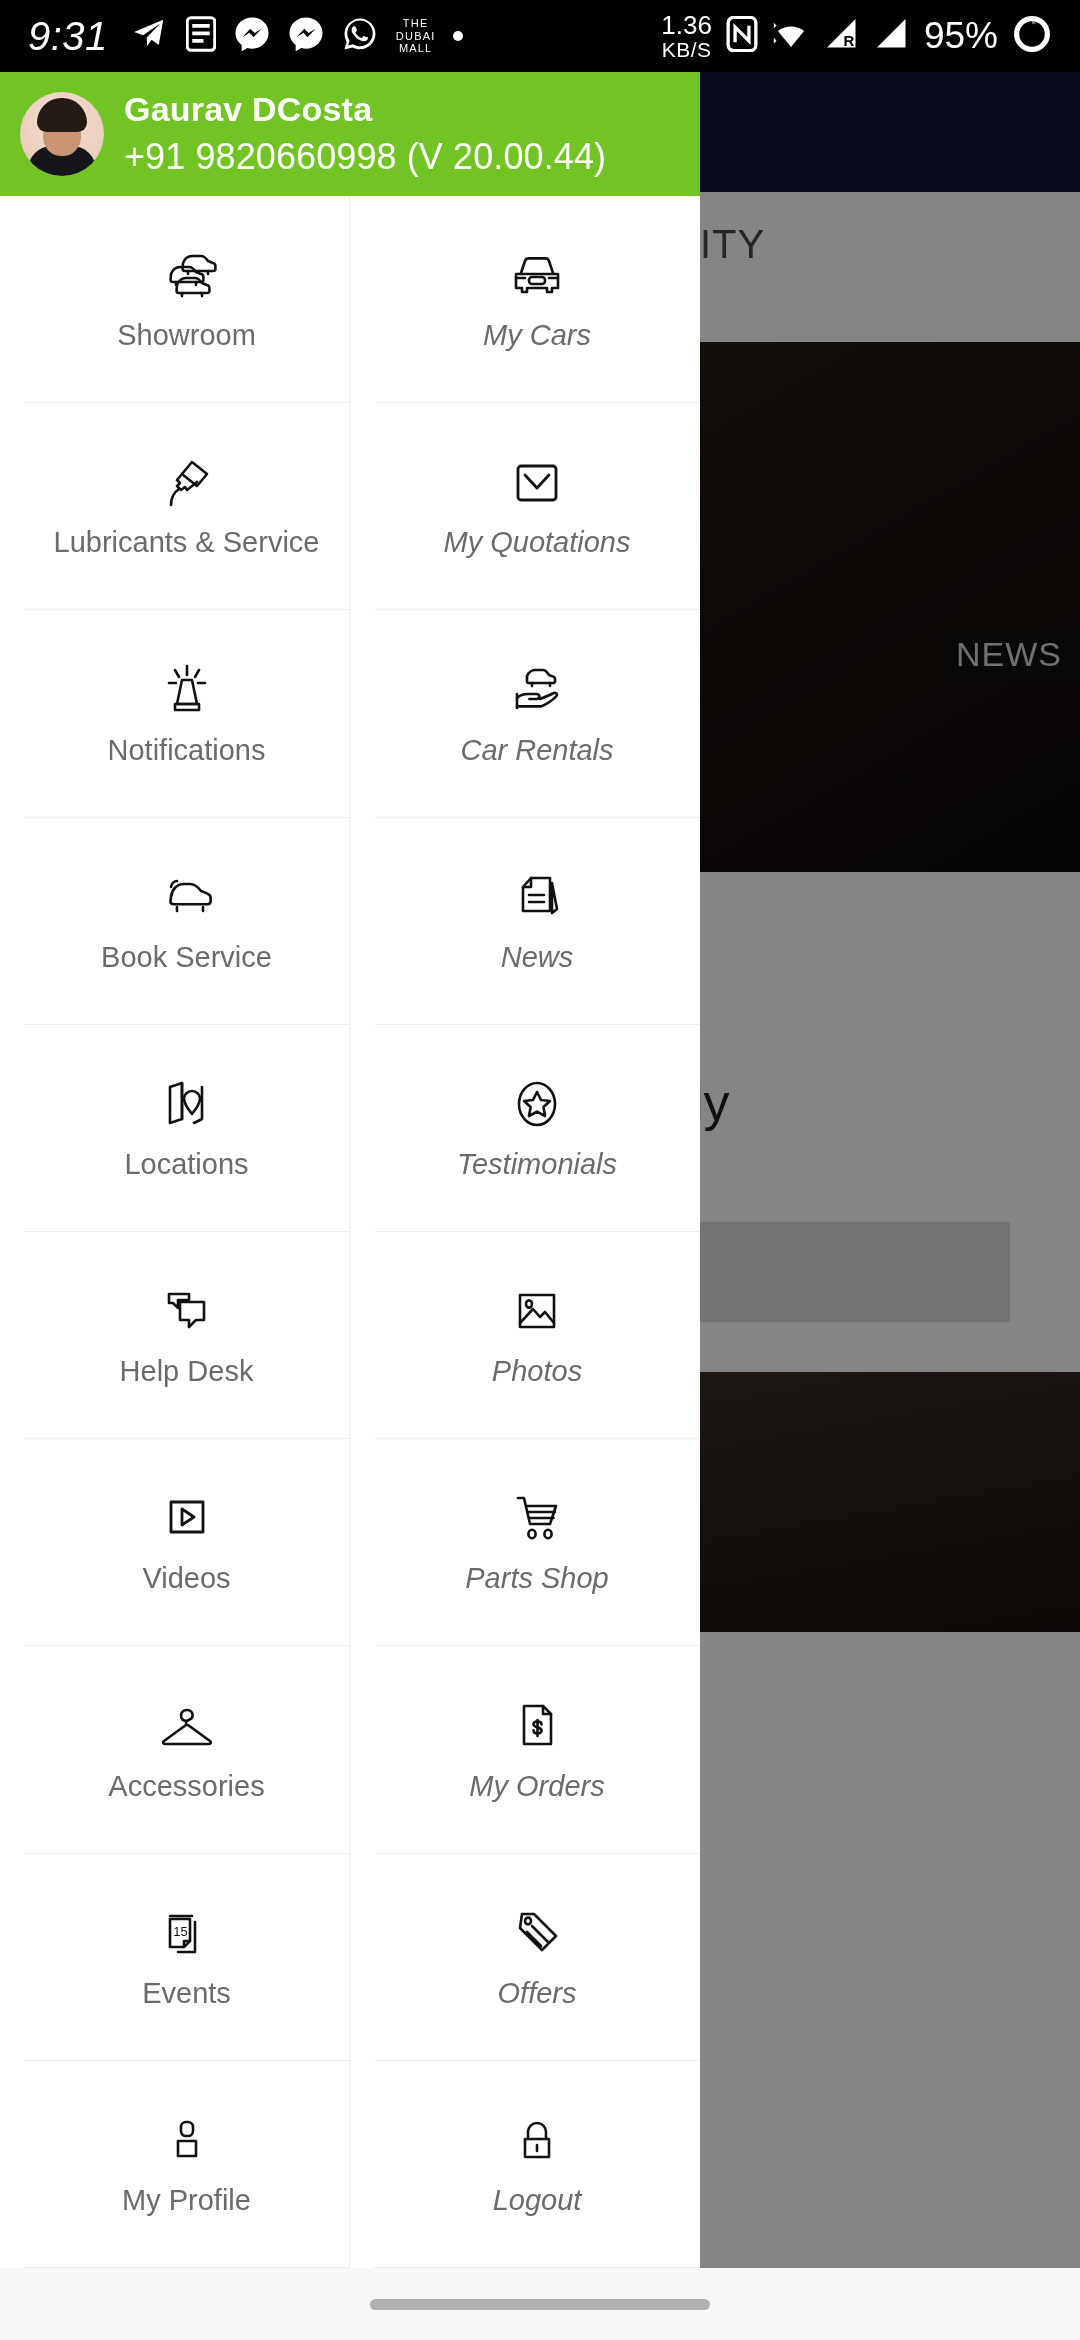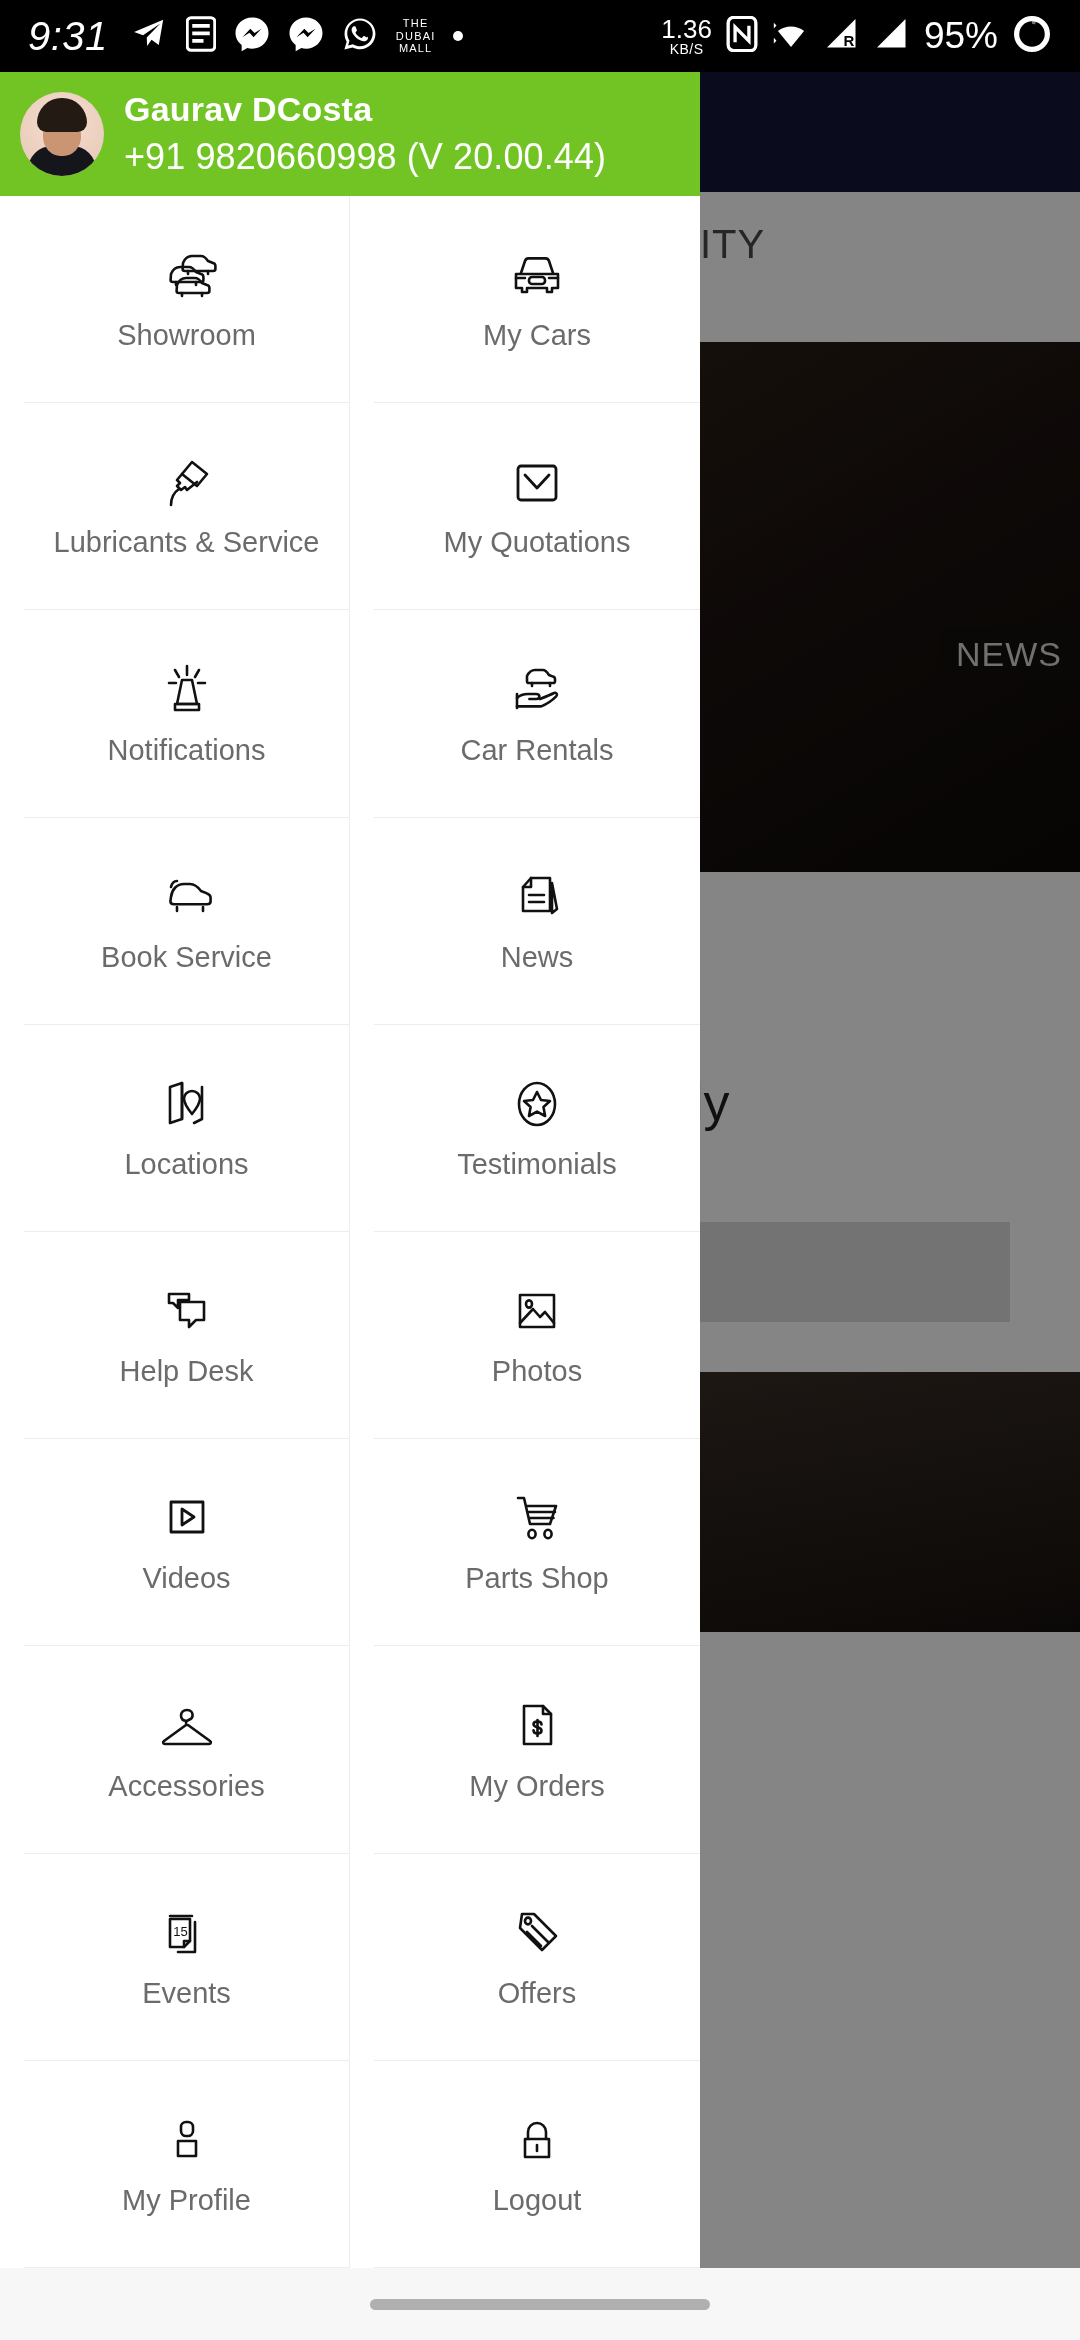--- a/index.html
+++ b/index.html
@@ -19,21 +19,21 @@
     padding:0 28px;
     z-index:40;
   }
   .sb-clock { font-size:40px; font-weight:400; letter-spacing:0.5px;font-style:italic; }
   .sb-left-icons { display:flex; align-items:center; gap:18px; margin-left:22px; }
   .sb-spacer { flex:1; }
   .sb-right { display:flex; align-items:center; gap:14px; }
   .sb-ico { display:block; }
   .sb-net { display:flex; flex-direction:column; align-items:center; line-height:1.02; }
   .sb-net .n1 { font-size:26px; }
-  .sb-net .n2 { font-size:14px; letter-spacing:0.5px; }
+  .sb-net .n2 { font-size:21px; letter-spacing:0.5px; }
   .sb-batt { font-size:37px; }
   .dubai { display:flex; flex-direction:column; align-items:center; line-height:1.15;
            font-size:11px; letter-spacing:1.2px; }
   .dot { width:10px; height:10px; border-radius:50%; background:#fff; }
 
   
   .bgapp { position:absolute; top:72px; left:0; width:1080px; height:2268px; overflow:hidden; }
   .bg-topbar { position:absolute; top:0; left:0; width:1080px; height:120px;
                background:#16163a; }
   .bg-body { position:absolute; top:120px; left:0; width:1080px; height:2148px; background:#fff; }
@@ -73,21 +73,21 @@
   .av-body { position:absolute; bottom:0; left:8px; width:68px; height:30px;
              border-radius:24px 24px 0 0; background:#15161c; }
   .hdr-text { margin-left:20px; color:#fff; line-height:1.22; }
   .hdr-name { font-size:34px; font-weight:700; letter-spacing:0.2px; }
   .hdr-phone { font-size:36px; font-weight:400; margin-top:4px; letter-spacing:0.1px; }
 
   .menu { flex:1; display:grid; grid-template-columns:1fr 1fr; }
   .cell { border-right:1px solid #ededed; border-bottom:1px solid #ededed;
           display:flex; flex-direction:column; align-items:center; justify-content:center;
           gap:14px; padding:10px 6px; background:#fff;margin-left:24px; }
-  .cell:nth-child(2n) { border-right:none; }
+  .cell:nth-child(2n) { border-right:none;font-style:italic; }
   .cell .ico { width:66px; height:60px; display:flex; align-items:center; justify-content:center; }
   .cell .ico svg { display:block; }
   .cell .lbl { font-size:29px; color:#6b6b6b; text-align:center; line-height:1.1;
                white-space:nowrap; }
 
   .drawer-foot { height:72px; background:#f7f7f7; flex:none; }
 
   
   .navbar { position:absolute; bottom:0; left:0; width:1080px; height:72px;
             background:#f7f7f7; z-index:50; display:flex; align-items:center;

